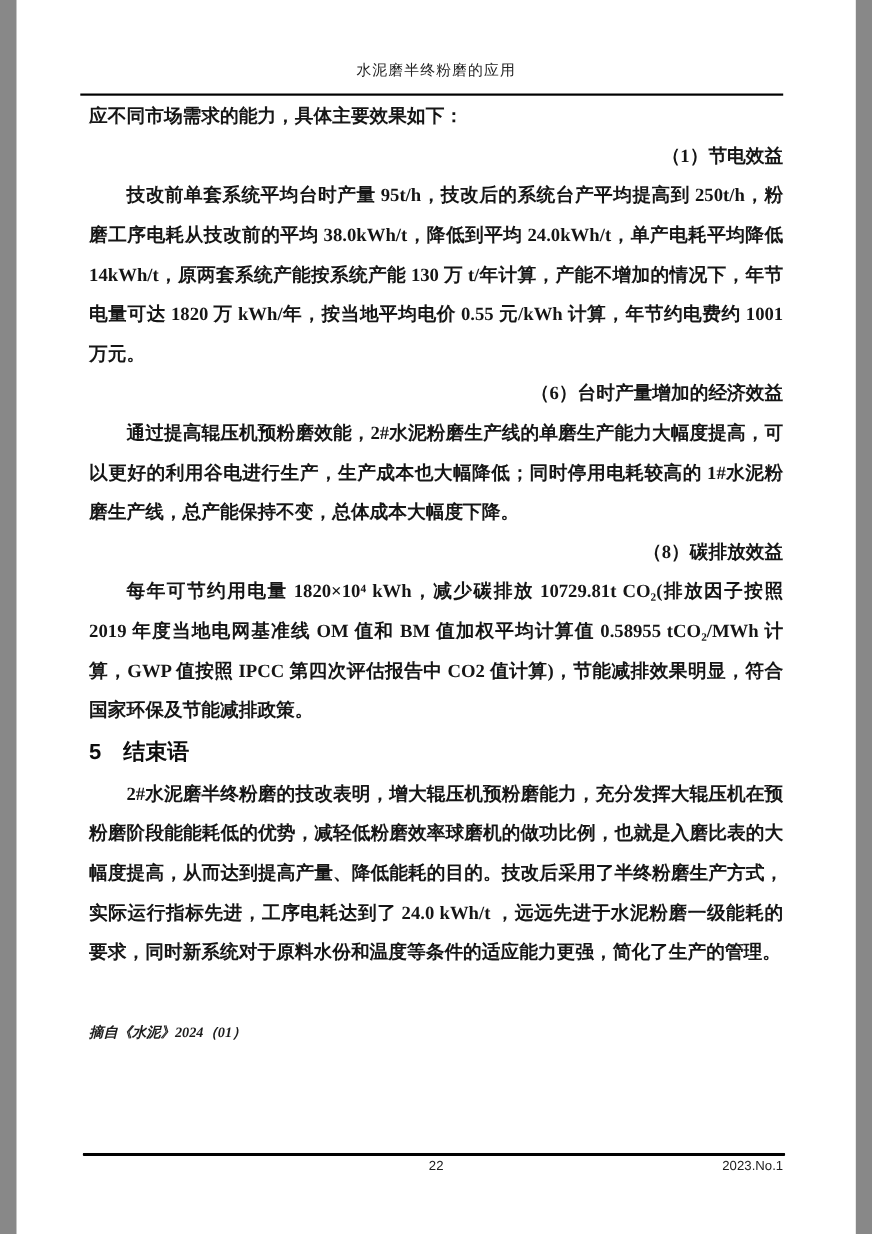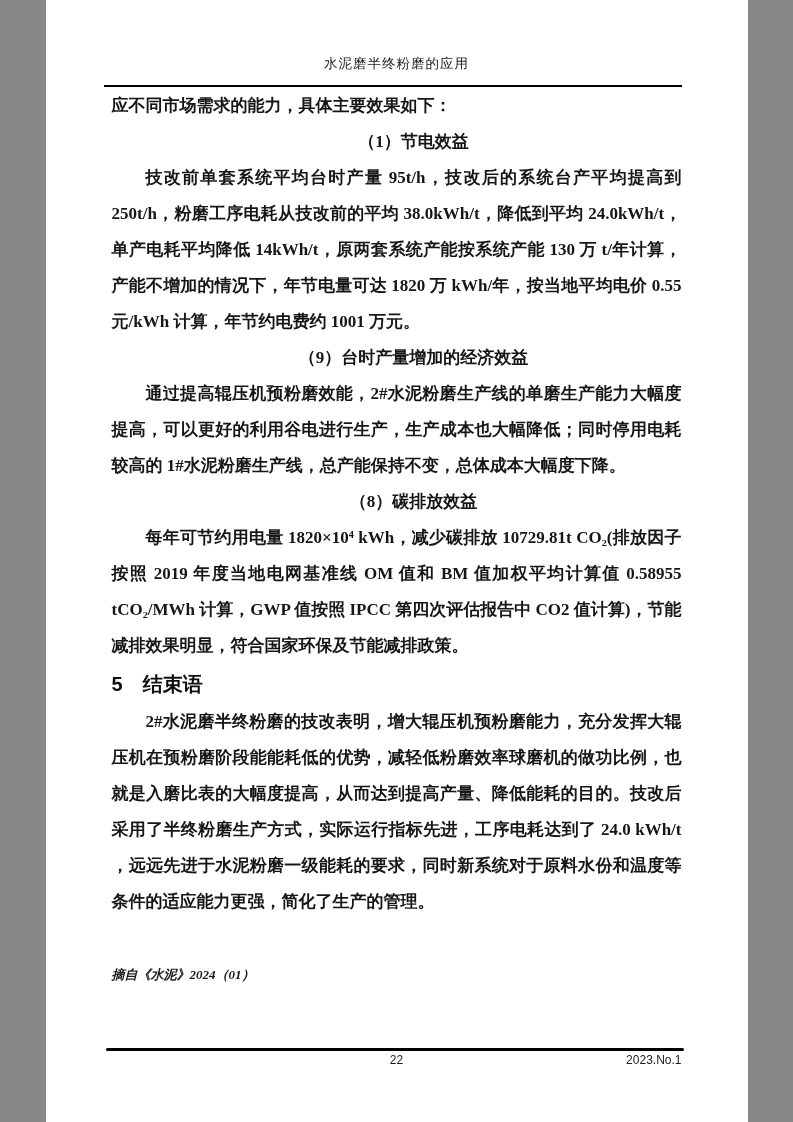--- a/index.html
+++ b/index.html
@@ -1,19 +1,19 @@
 <!DOCTYPE html>
 <html><head>
 <meta charset="utf-8">
 <style>
   * { margin: 0; padding: 0; box-sizing: border-box; }
   html, body { background: #888; }
   .page {
     position: relative;
-    width: 702px;
+    width: 763px;
     height: 1122px;
     margin: 0 auto;
     background: var(--bg, #ffffff);
     color: var(--text, #1a1a1a);
     font-family: "Liberation Serif", "DejaVu Serif", serif;
     overflow: hidden;
   }
   
   .running-header {
     padding-top: 54px;
@@ -34,21 +34,21 @@
   }
   main p {
     font-size: 17px;
     line-height: 36px;
     text-align: justify;
     text-justify: inter-ideograph;
     color: #161616;
     font-weight: bold;
   }
   p.indent, p.subhead { text-indent: 2em; }
-  p.subhead { text-align: center; }
+  p.subhead { text-align: right; }
   h2.conclusion-heading {
     font-size: 20px;
     line-height: 40px;
     font-weight: bold;
     color: #0d0d0d;
     font-family: "Liberation Sans", "DejaVu Sans", sans-serif;
   }
   h2.conclusion-heading .sec-num { margin-right: 20px; }
   p.citation {
     margin-top: 40px;
@@ -98,21 +98,21 @@
     <div class="running-header">水泥磨半终粉磨的应用</div>
     <div class="header-rule"></div>
   </header>
 
   <main>
     <p>应不同市场需求的能力，具体主要效果如下：</p>
 
     <p class="subhead">（1）节电效益</p>
     <p class="indent">技改前单套系统平均台时产量 95t/h，技改后的系统台产平均提高到 250t/h，粉磨工序电耗从技改前的平均 38.0kWh/t，降低到平均 24.0kWh/t，单产电耗平均降低 14kWh/t，原两套系统产能按系统产能 130 万 t/年计算，产能不增加的情况下，年节电量可达 1820 万 kWh/年，按当地平均电价 0.55 元/kWh 计算，年节约电费约 1001 万元。</p>
 
-    <p class="subhead">（9）台时产量增加的经济效益</p>
+    <p class="subhead">（6）台时产量增加的经济效益</p>
     <p class="indent">通过提高辊压机预粉磨效能，2#水泥粉磨生产线的单磨生产能力大幅度提高，可以更好的利用谷电进行生产，生产成本也大幅降低；同时停用电耗较高的 1#水泥粉磨生产线，总产能保持不变，总体成本大幅度下降。</p>
 
     <p class="subhead">（8）碳排放效益</p>
     <p class="indent">每年可节约用电量 1820×10⁴ kWh，减少碳排放 10729.81t CO₂(排放因子按照 2019 年度当地电网基准线 OM 值和 BM 值加权平均计算值 0.58955  tCO₂/MWh 计算，GWP 值按照 IPCC 第四次评估报告中 CO2 值计算)，节能减排效果明显，符合国家环保及节能减排政策。</p>
 
     <h2 class="conclusion-heading">
       <span class="sec-num">5</span><span>结束语</span>
     </h2>
     <p class="indent">2#水泥磨半终粉磨的技改表明，增大辊压机预粉磨能力，充分发挥大辊压机在预粉磨阶段能能耗低的优势，减轻低粉磨效率球磨机的做功比例，也就是入磨比表的大幅度提高，从而达到提高产量、降低能耗的目的。技改后采用了半终粉磨生产方式，实际运行指标先进，工序电耗达到了 24.0 kWh/t ，远远先进于水泥粉磨一级能耗的要求，同时新系统对于原料水份和温度等条件的适应能力更强，简化了生产的管理。</p>
 

